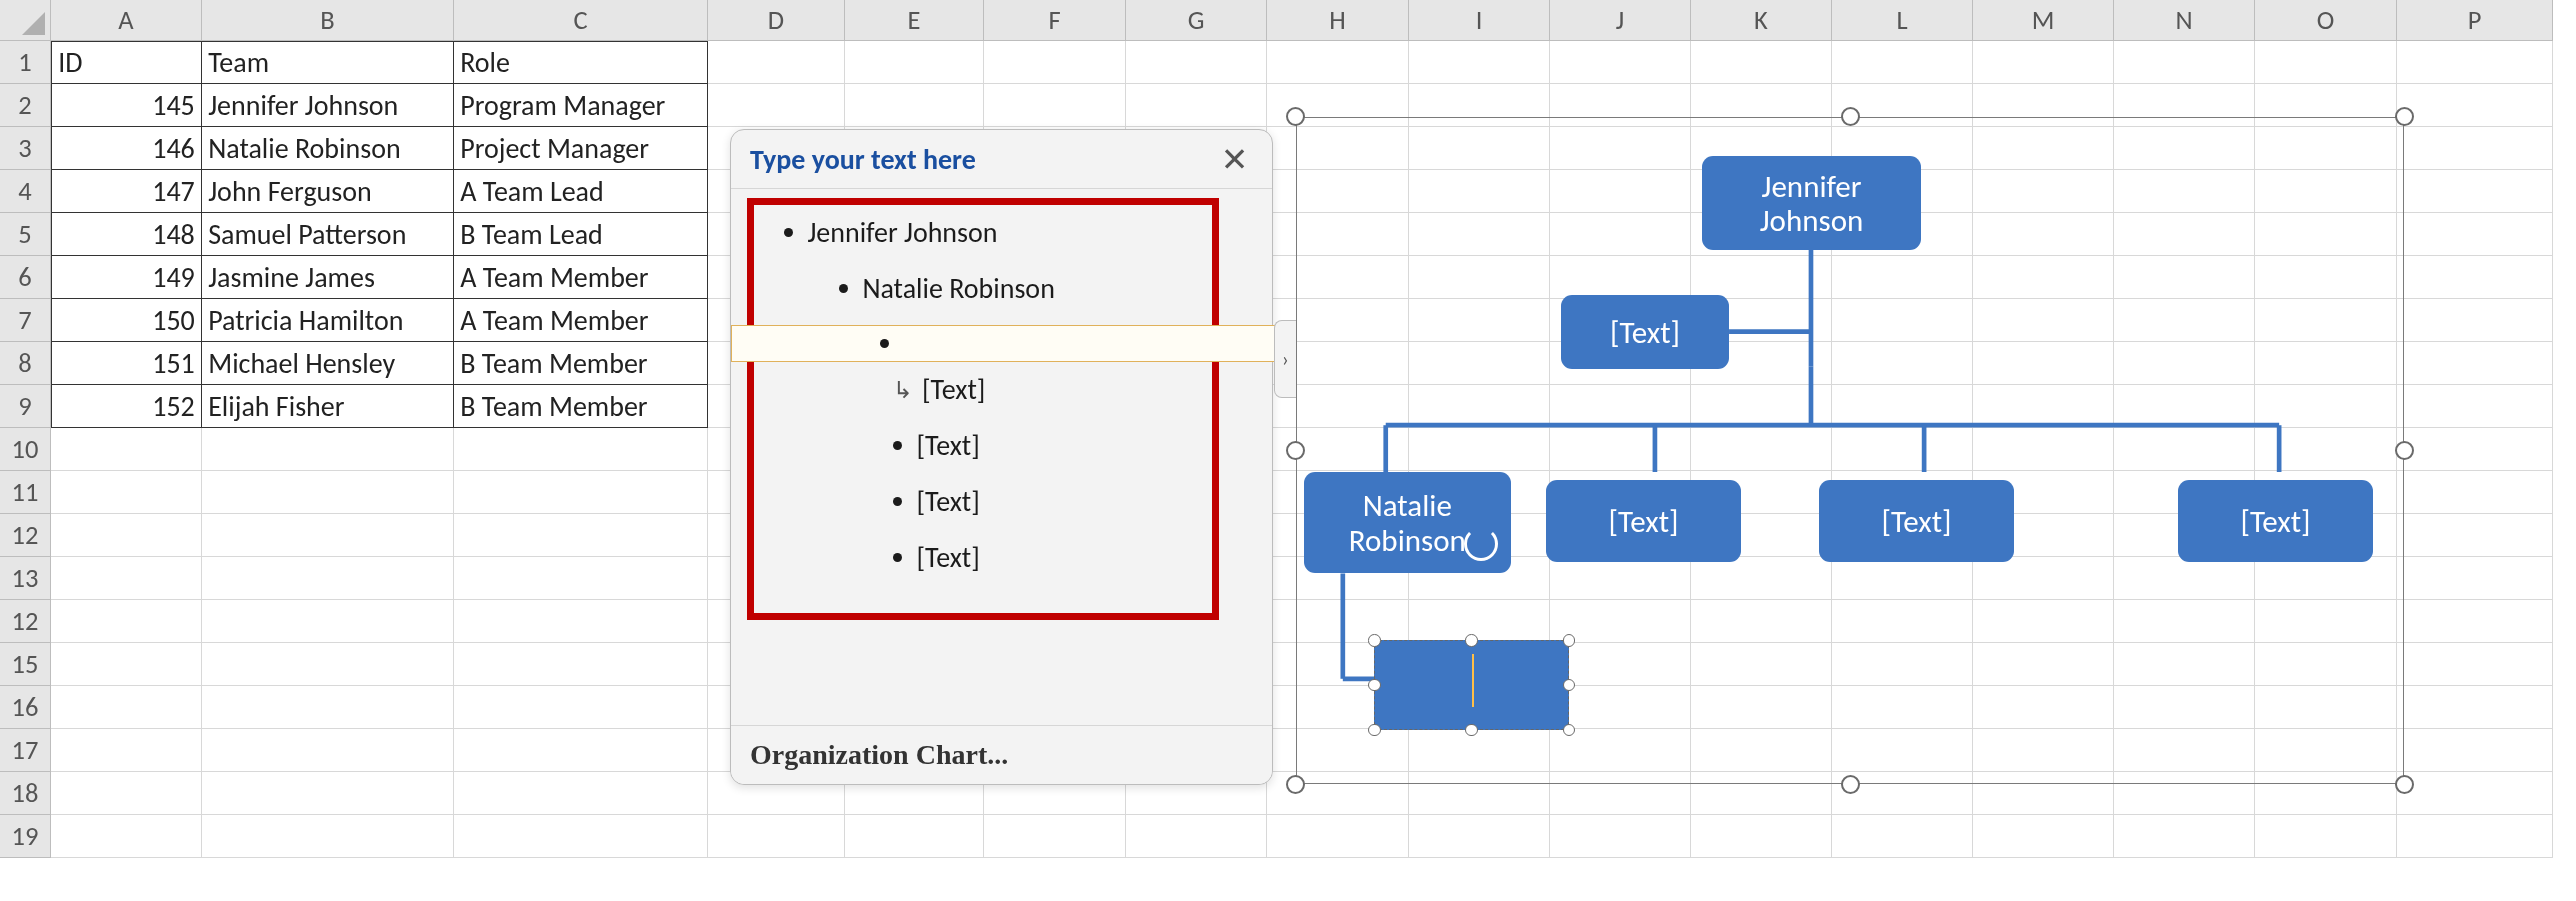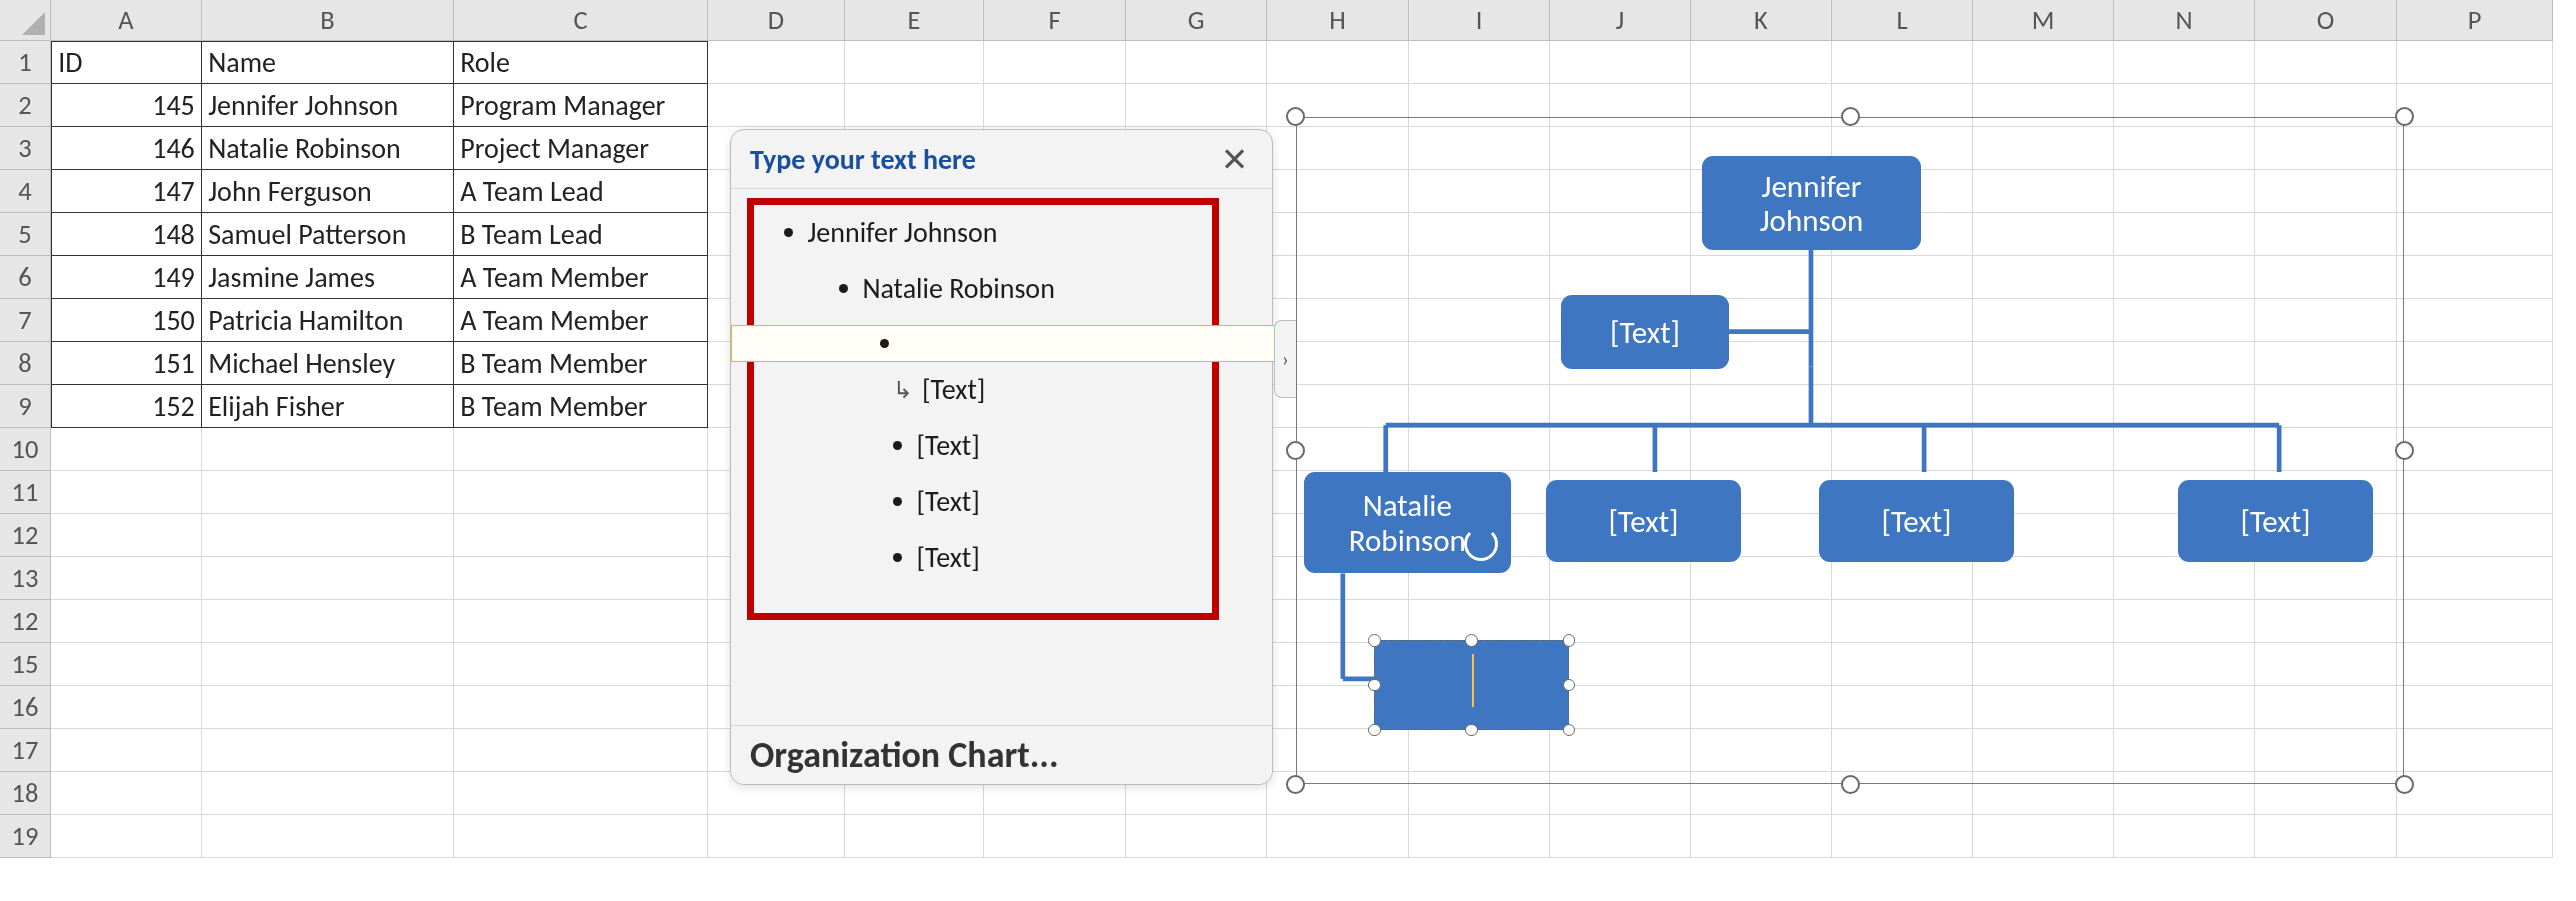--- a/index.html
+++ b/index.html
@@ -81,21 +81,21 @@
   .tp-edit-row {
     position: absolute; left: 0; right: -14px; height: 37px; top: 136px;
     border: 1.6px solid #e0b15a; background: #fffdf5;
     display: flex; align-items: center; padding-left: 148px;
   }
   .tp-edit-row .tp-bullet { margin-right: 0; }
   .tp-footer {
     position: absolute; left: 0; right: 0; bottom: 0; height: 59px;
     border-top: 1.6px solid #d6d6d6; background: #f3f3f3;
     display: flex; align-items: center; padding: 0 19px;
-    font-size: 36px; font-weight: 600; color: #333; border-radius: 0 0 14px 14px;
+    font-size: 28px; font-weight: 600; color: #333; border-radius: 0 0 14px 14px; font-family: Liberation Serif, serif;
   }
 
   
   .shape-canvas {
     position: absolute; left: 1296px; top: 117px; width: 1108px; height: 667px;
   }
   .shape-frame {
     position: absolute; left: 0; top: 0; right: 0; bottom: 0;
     border: 1.6px solid #7a7a7a; background: transparent;
   }
@@ -184,21 +184,21 @@
       <div class="row-header">16</div>
       <div class="row-header">17</div>
       <div class="row-header">18</div>
       <div class="row-header">19</div>
     </div>
 
   <div class="cells">
 
     <div class="row first">
       <div class="cell cA data left-edge">ID</div>
-      <div class="cell cB data">Name</div>
+      <div class="cell cB data">Team</div>
       <div class="cell cC data">Role</div>
       <div class="cell cD"></div>
       <div class="cell cE"></div>
       <div class="cell cF"></div>
       <div class="cell cG"></div>
       <div class="cell cH"></div>
       <div class="cell cI"></div>
       <div class="cell cJ"></div>
       <div class="cell cK"></div>
       <div class="cell cL"></div>

